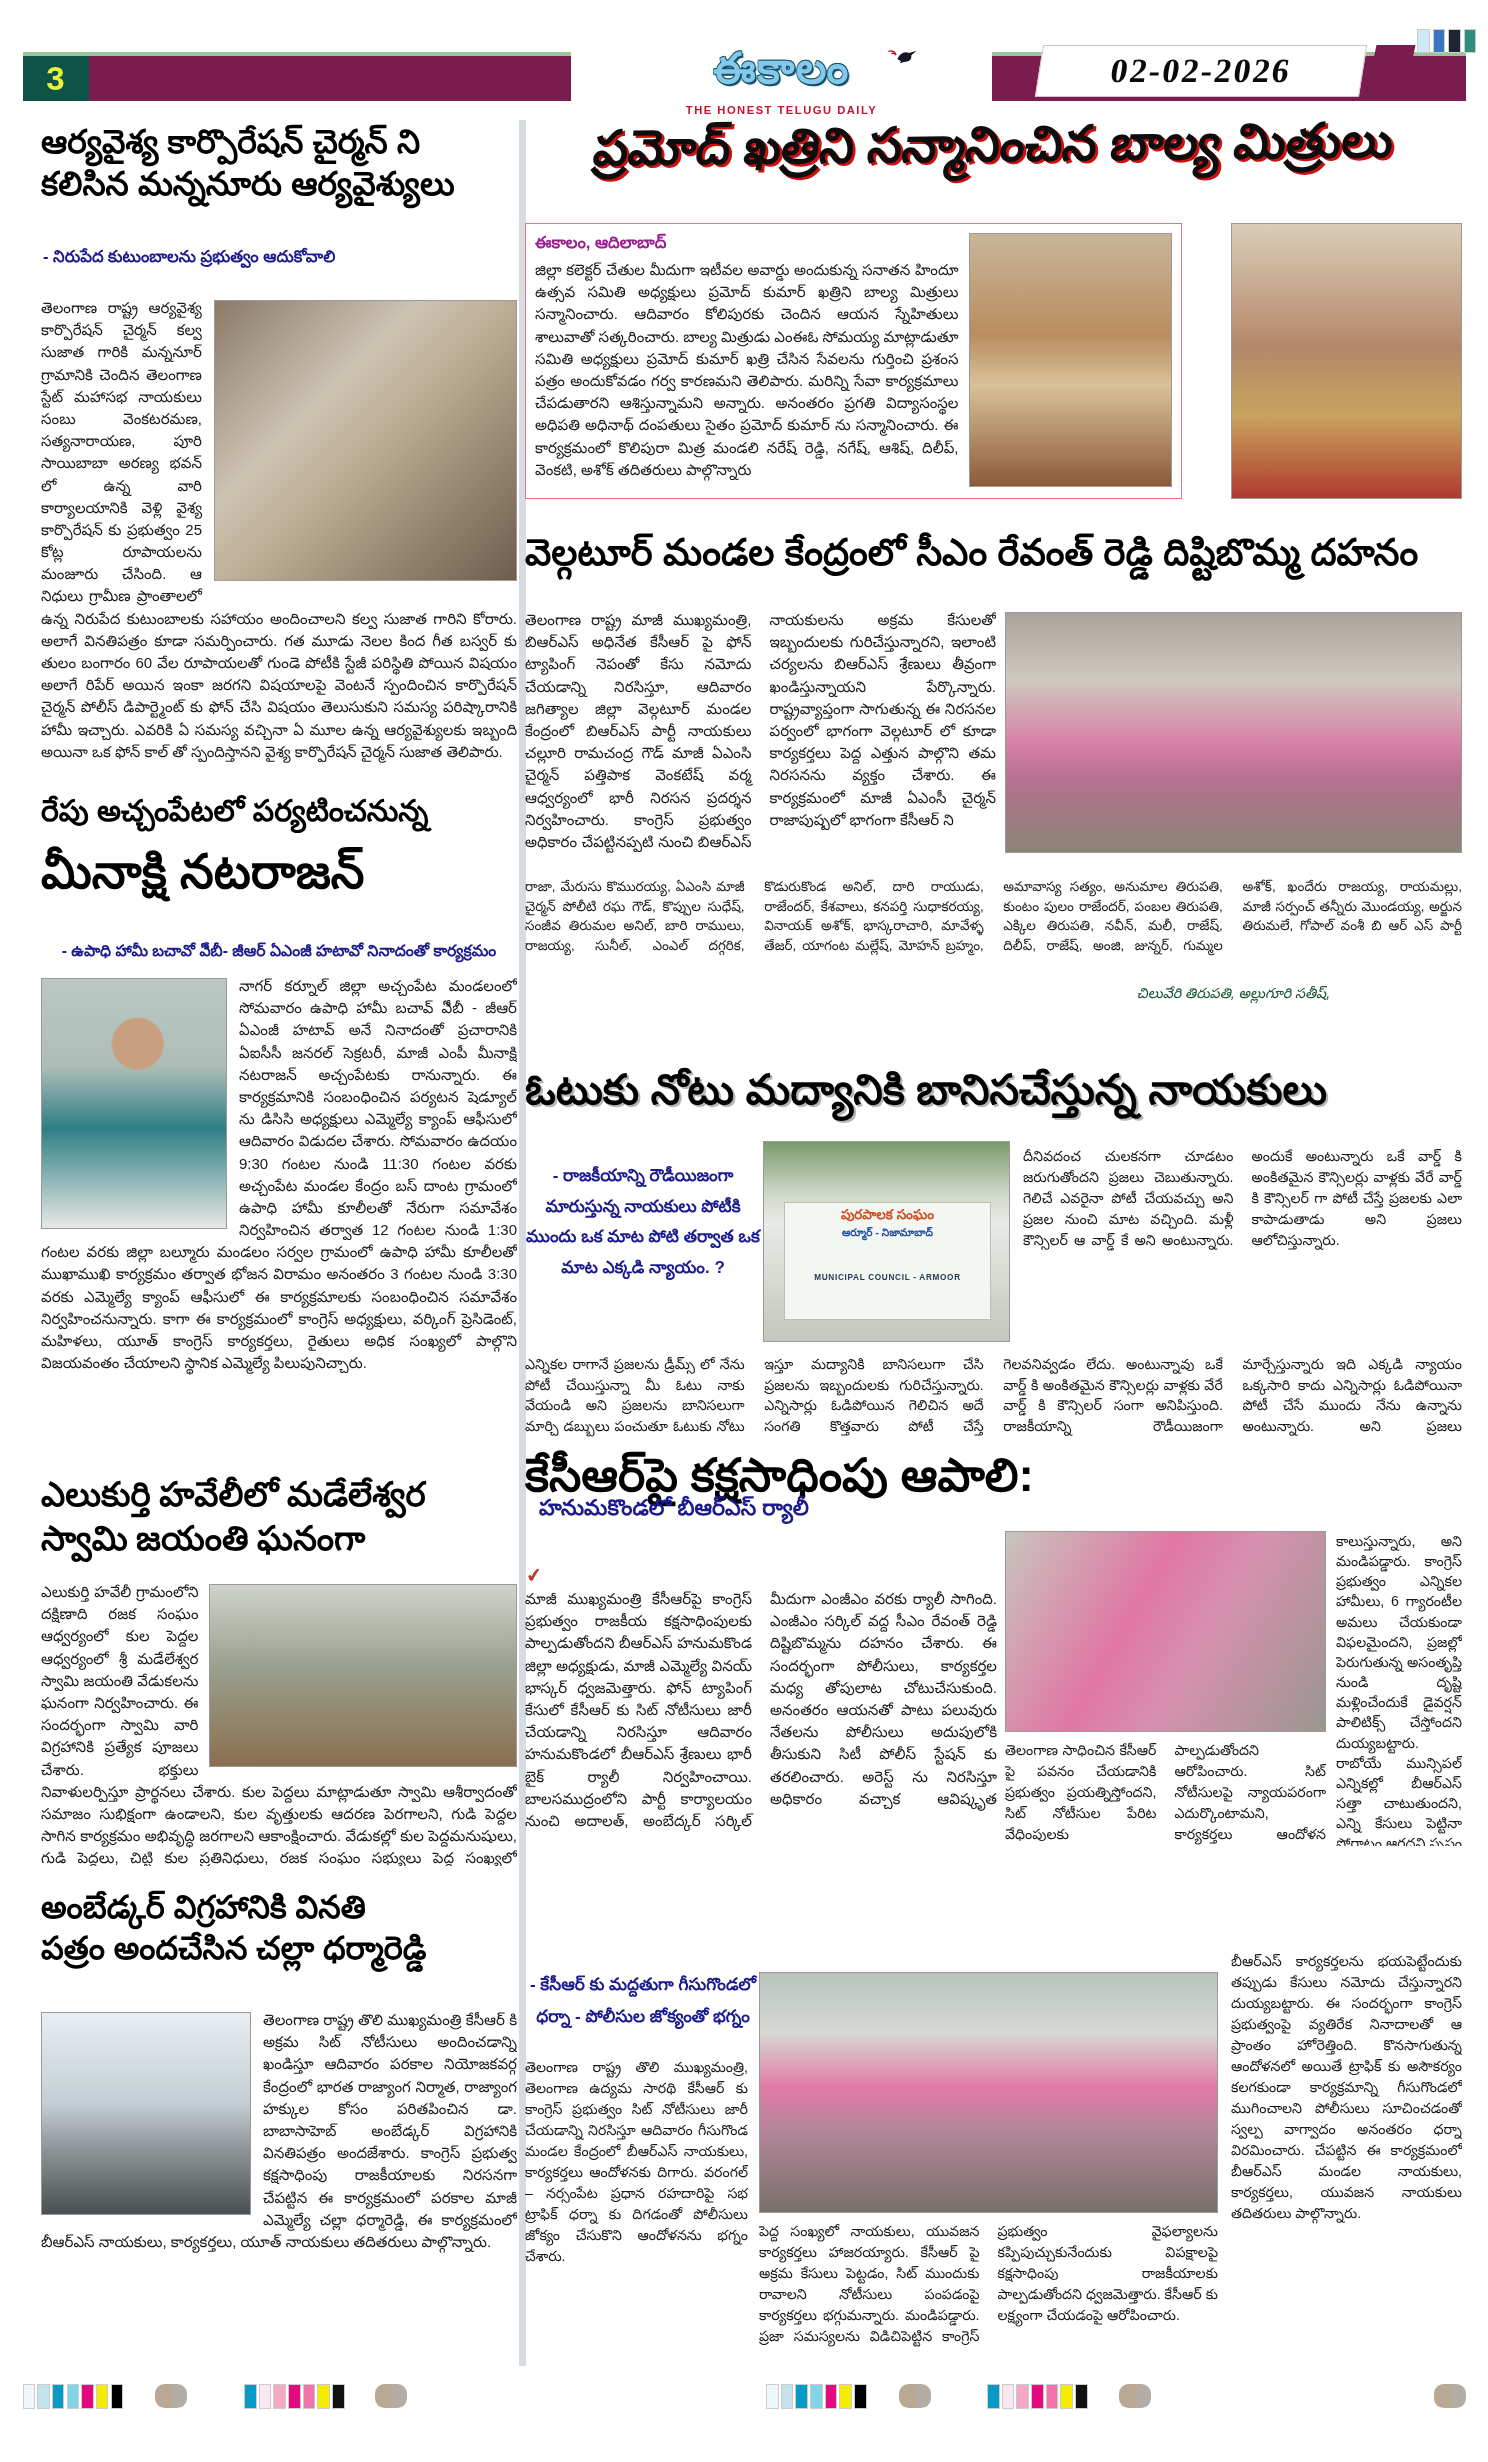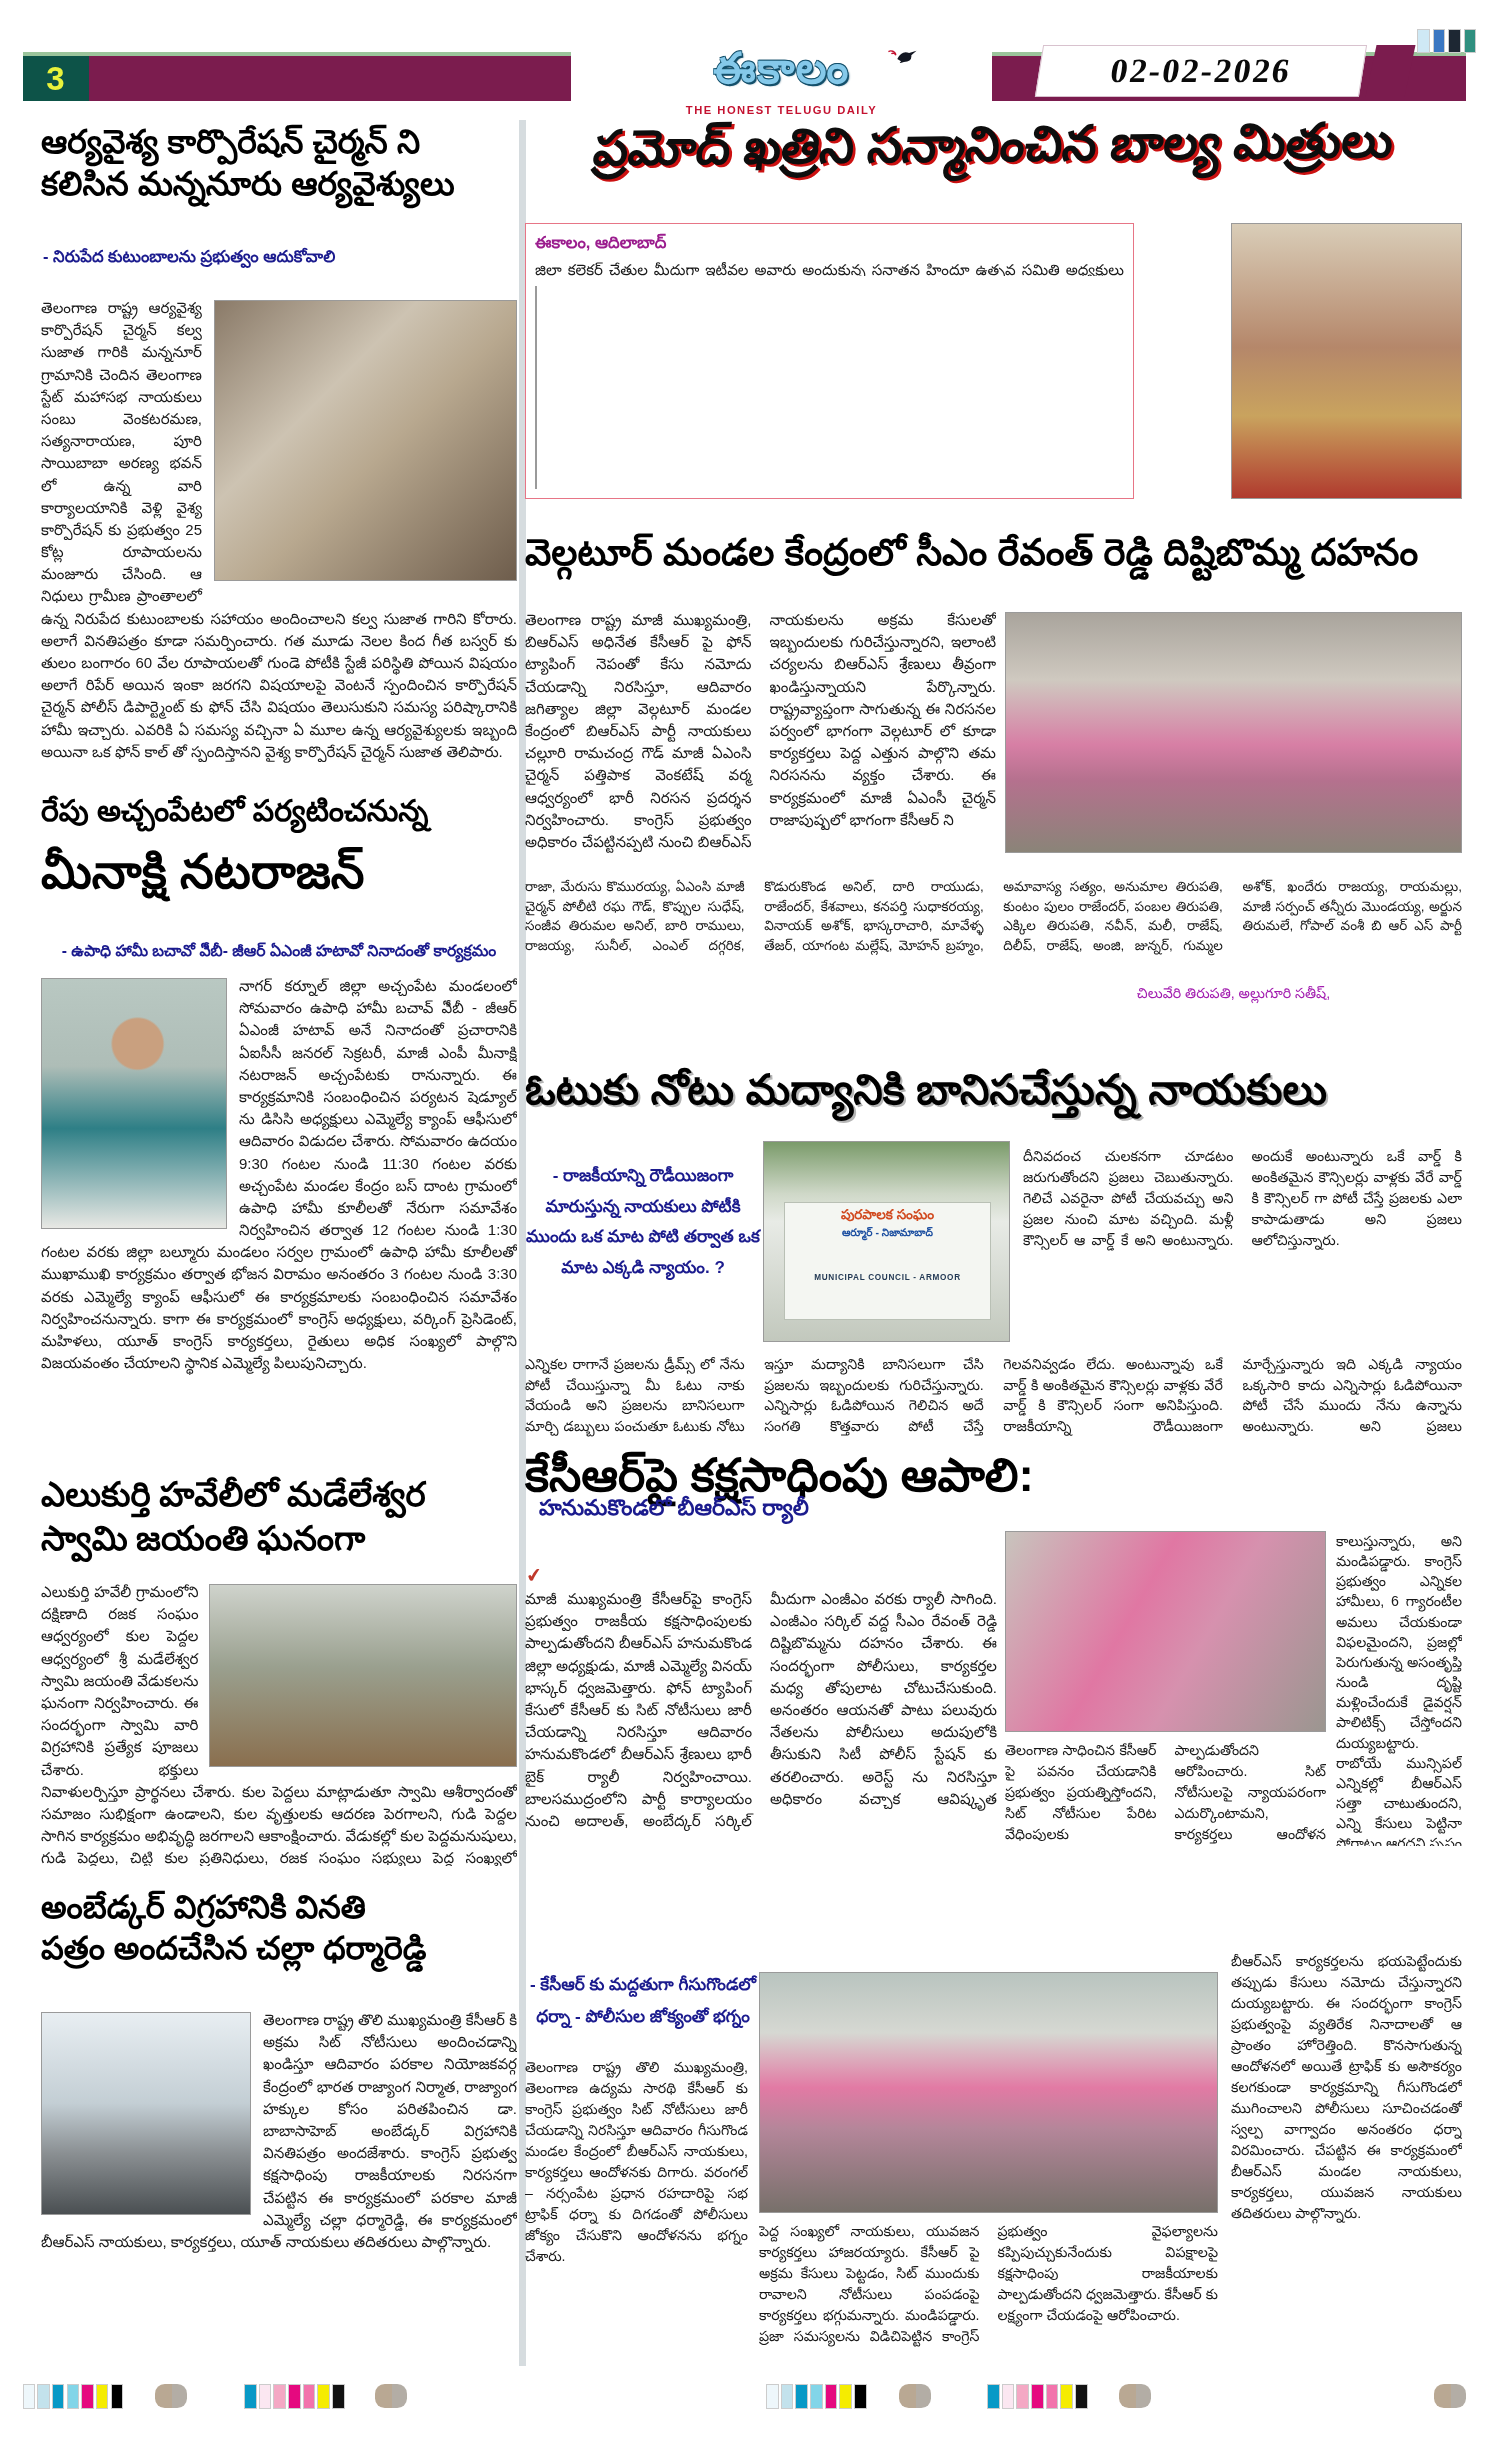--- a/index.html
+++ b/index.html
@@ -104,37 +104,37 @@
     <div>అంబేడ్కర్ విగ్రహానికి వినతి</div>
     <div>పత్రం అందచేసిన చల్లా ధర్మారెడ్డి</div>
   </div>
   <div class="abs bt" style="left:41px;top:2009px;width:476px;height:351px;overflow:hidden;">
     <div class="photo" style="float:left;width:208px;height:201px;margin:3px 12px 6px 0;
                 background:linear-gradient(180deg,#e8eef2 0%,#c3ced4 45%,#8a8f92 70%,#4a4f52 100%);"></div>
     <span>తెలంగాణ రాష్ట్ర తొలి ముఖ్యమంత్రి కేసీఆర్ కి అక్రమ సిట్ నోటీసులు అందించడాన్ని ఖండిస్తూ ఆదివారం పరకాల నియోజకవర్గ కేంద్రంలో భారత రాజ్యాంగ నిర్మాత, రాజ్యాంగ హక్కుల కోసం పరితపించిన డా. బాబాసాహెబ్ అంబేడ్కర్ విగ్రహానికి వినతిపత్రం అందజేశారు. కాంగ్రెస్ ప్రభుత్వ కక్షసాధింపు రాజకీయాలకు నిరసనగా చేపట్టిన ఈ కార్యక్రమంలో పరకాల మాజీ ఎమ్మెల్యే చల్లా ధర్మారెడ్డి, ఈ కార్యక్రమంలో బీఆర్ఎస్ నాయకులు, కార్యకర్తలు, యూత్ నాయకులు తదితరులు పాల్గొన్నారు.</span>
   </div>
 
   <div class="abs brush" style="left:525px;top:118px;width:937px;">ప్రమోద్ ఖత్రిని సన్మానించిన బాల్య మిత్రులు</div>
-  <div class="abs" style="left:525px;top:223px;width:609px;height:276px;border:1.5px solid #e77586;display:flex;padding:9px;gap:10.5px;flex-direction:column;">
+  <div class="abs" style="left:525px;top:223px;width:657px;height:276px;border:1.5px solid #e77586;display:flex;padding:9px;gap:10.5px;">
     <div style="flex:1 1 58%;overflow:hidden;">
       <div class="dateline">ఈకాలం, ఆదిలాబాద్</div>
       <div class="bt" style="margin-top:3px;">జిల్లా కలెక్టర్ చేతుల మీదుగా ఇటీవల అవార్డు అందుకున్న సనాతన హిందూ ఉత్సవ సమితి అధ్యక్షులు ప్రమోద్ కుమార్ ఖత్రిని బాల్య మిత్రులు సన్మానించారు. ఆదివారం కోలిపురకు చెందిన ఆయన స్నేహితులు శాలువాతో సత్కరించారు. బాల్య మిత్రుడు ఎంఈఓ సోమయ్య మాట్లాడుతూ సమితి అధ్యక్షులు ప్రమోద్ కుమార్ ఖత్రి చేసిన సేవలను గుర్తించి ప్రశంస పత్రం అందుకోవడం గర్వ కారణమని తెలిపారు. మరిన్ని సేవా కార్యక్రమాలు చేపడుతారని ఆశిస్తున్నామని అన్నారు. అనంతరం ప్రగతి విద్యాసంస్థల అధిపతి అధినాథ్ దంపతులు సైతం ప్రమోద్ కుమార్ ను సన్మానించారు. ఈ కార్యక్రమంలో కొలిపురా మిత్ర మండలి నరేష్ రెడ్డి, నగేష్, ఆశిష్, దిలీప్, వెంకటి, అశోక్ తదితరులు పాల్గొన్నారు</div>
     </div>
     <div class="photo" style="flex:0 0 201px;height:252px;align-self:flex-start;
                 background:linear-gradient(180deg,#c8b59a 0%,#b98d5e 40%,#d9c19a 60%,#8c5a3a 100%);"></div>
   </div>
   <div class="abs photo" style="left:1231px;top:223px;width:231px;height:276px;
               background:linear-gradient(180deg,#d9cdb8 0%,#b5876a 45%,#c9a35e 70%,#b03a2e 100%);"></div>
 
   <div class="abs hl" style="left:525px;top:529px;width:937px;font-size:37px;">వెల్గటూర్ మండల కేంద్రంలో సీఎం రేవంత్ రెడ్డి దిష్టిబొమ్మ దహనం</div>
   <div class="abs bt cols2" style="left:525px;top:609px;width:471px;height:264px;overflow:hidden;">తెలంగాణ రాష్ట్ర మాజీ ముఖ్యమంత్రి, బిఆర్ఎస్ అధినేత కేసీఆర్ పై ఫోన్ ట్యాపింగ్ నెపంతో కేసు నమోదు చేయడాన్ని నిరసిస్తూ, ఆదివారం జగిత్యాల జిల్లా వెల్గటూర్ మండల కేంద్రంలో బిఆర్ఎస్ పార్టీ నాయకులు చల్లూరి రామచంద్ర గౌడ్ మాజీ ఏఎంసి చైర్మన్ పత్తిపాక వెంకటేష్ వర్మ ఆధ్వర్యంలో భారీ నిరసన ప్రదర్శన నిర్వహించారు. కాంగ్రెస్ ప్రభుత్వం అధికారం చేపట్టినప్పటి నుంచి బిఆర్ఎస్ నాయకులను అక్రమ కేసులతో ఇబ్బందులకు గురిచేస్తున్నారని, ఇలాంటి చర్యలను బిఆర్ఎస్ శ్రేణులు తీవ్రంగా ఖండిస్తున్నాయని పేర్కొన్నారు. రాష్ట్రవ్యాప్తంగా సాగుతున్న ఈ నిరసనల పర్వంలో భాగంగా వెల్గటూర్ లో కూడా కార్యకర్తలు పెద్ద ఎత్తున పాల్గొని తమ నిరసనను వ్యక్తం చేశారు. ఈ కార్యక్రమంలో మాజీ ఏఎంసీ చైర్మన్ రాజాపుష్పలో భాగంగా కేసీఆర్ ని</div>
   <div class="abs photo" style="left:1005px;top:612px;width:457px;height:241px;
               background:linear-gradient(180deg,#a9a49c 0%,#cfc9c0 28%,#d77fa5 55%,#b5718e 70%,#8a8478 100%);"></div>
   <div class="abs cols4" style="left:525px;top:877px;width:937px;height:96px;overflow:hidden;font-size:13.5px;line-height:1.45;text-align:justify;color:#181818;">రాజా, మేరుసు కొమురయ్య, ఏఎంసి మాజీ చైర్మన్ పోలీటి రఘ గౌడ్, కొప్పుల సుధేష్, సంజీవ తిరుమల అనిల్, బారి రాములు, రాజయ్య, సునీల్, ఎంఎల్ దగ్గరిక, కొడురుకొండ అనిల్, దారి రాయుడు, రాజేందర్, కేశవాలు, కనపర్తి సుధాకరయ్య, వినాయక్ అశోక్, భాస్కరాచారి, మావేళ్ళ తేజర్, యాగంట మల్లేష్, మోహన్ బ్రహ్మం, అమావాస్య సత్యం, అనుమాల తిరుపతి, కుంటం పులం రాజేందర్, పంబల తిరుపతి, ఎక్కిల తిరుపతి, నవీన్, మలీ, రాజేష్, దిలీప్, రాజేష్, అంజి, జున్నర్, గుమ్మల అశోక్, ఖందేరు రాజయ్య, రాయమల్లు, మాజీ సర్పంచ్ తన్నీరు మొండయ్య, అర్జున తిరుమలే, గోపాల్ వంశీ బి ఆర్ ఎస్ పార్టీ నాయకులు కార్యకర్తలు తదితరులు పాల్గొన్నారు.</div>
-  <div class="abs" style="left:1005px;top:985px;width:457px;text-align:center;font-size:14.2px;color:#a21caf;">చిలువేరి తిరుపతి, అల్లుగూరి సతీష్,</div>
+  <div class="abs" style="left:1005px;top:985px;width:457px;text-align:center;font-size:14.2px;color:#14532d;font-style:italic;">చిలువేరి తిరుపతి, అల్లుగూరి సతీష్,</div>
 
   <div class="abs hl shadowhl" style="left:525px;top:1063px;width:937px;font-size:42px;">ఓటుకు నోటు మద్యానికి బానిసచేస్తున్న నాయకులు</div>
   <div class="abs byline" style="left:526px;top:1161px;width:234px;font-size:17px;text-align:center;line-height:1.8;">
     <div>- రాజకీయాన్ని రౌడీయిజంగా</div>
     <div>మారుస్తున్న నాయకులు పోటీకి</div>
     <div>ముందు ఒక మాట పోటి తర్వాత ఒక</div>
     <div>మాట ఎక్కడి న్యాయం. ?</div>
   </div>
   <div class="abs photo" style="left:763px;top:1141px;width:247px;height:201px;overflow:hidden;
               background:linear-gradient(180deg,#7a9b6a 0%,#cfd8c8 26%,#e8ebe6 40%,#c2c8bd 100%);">

